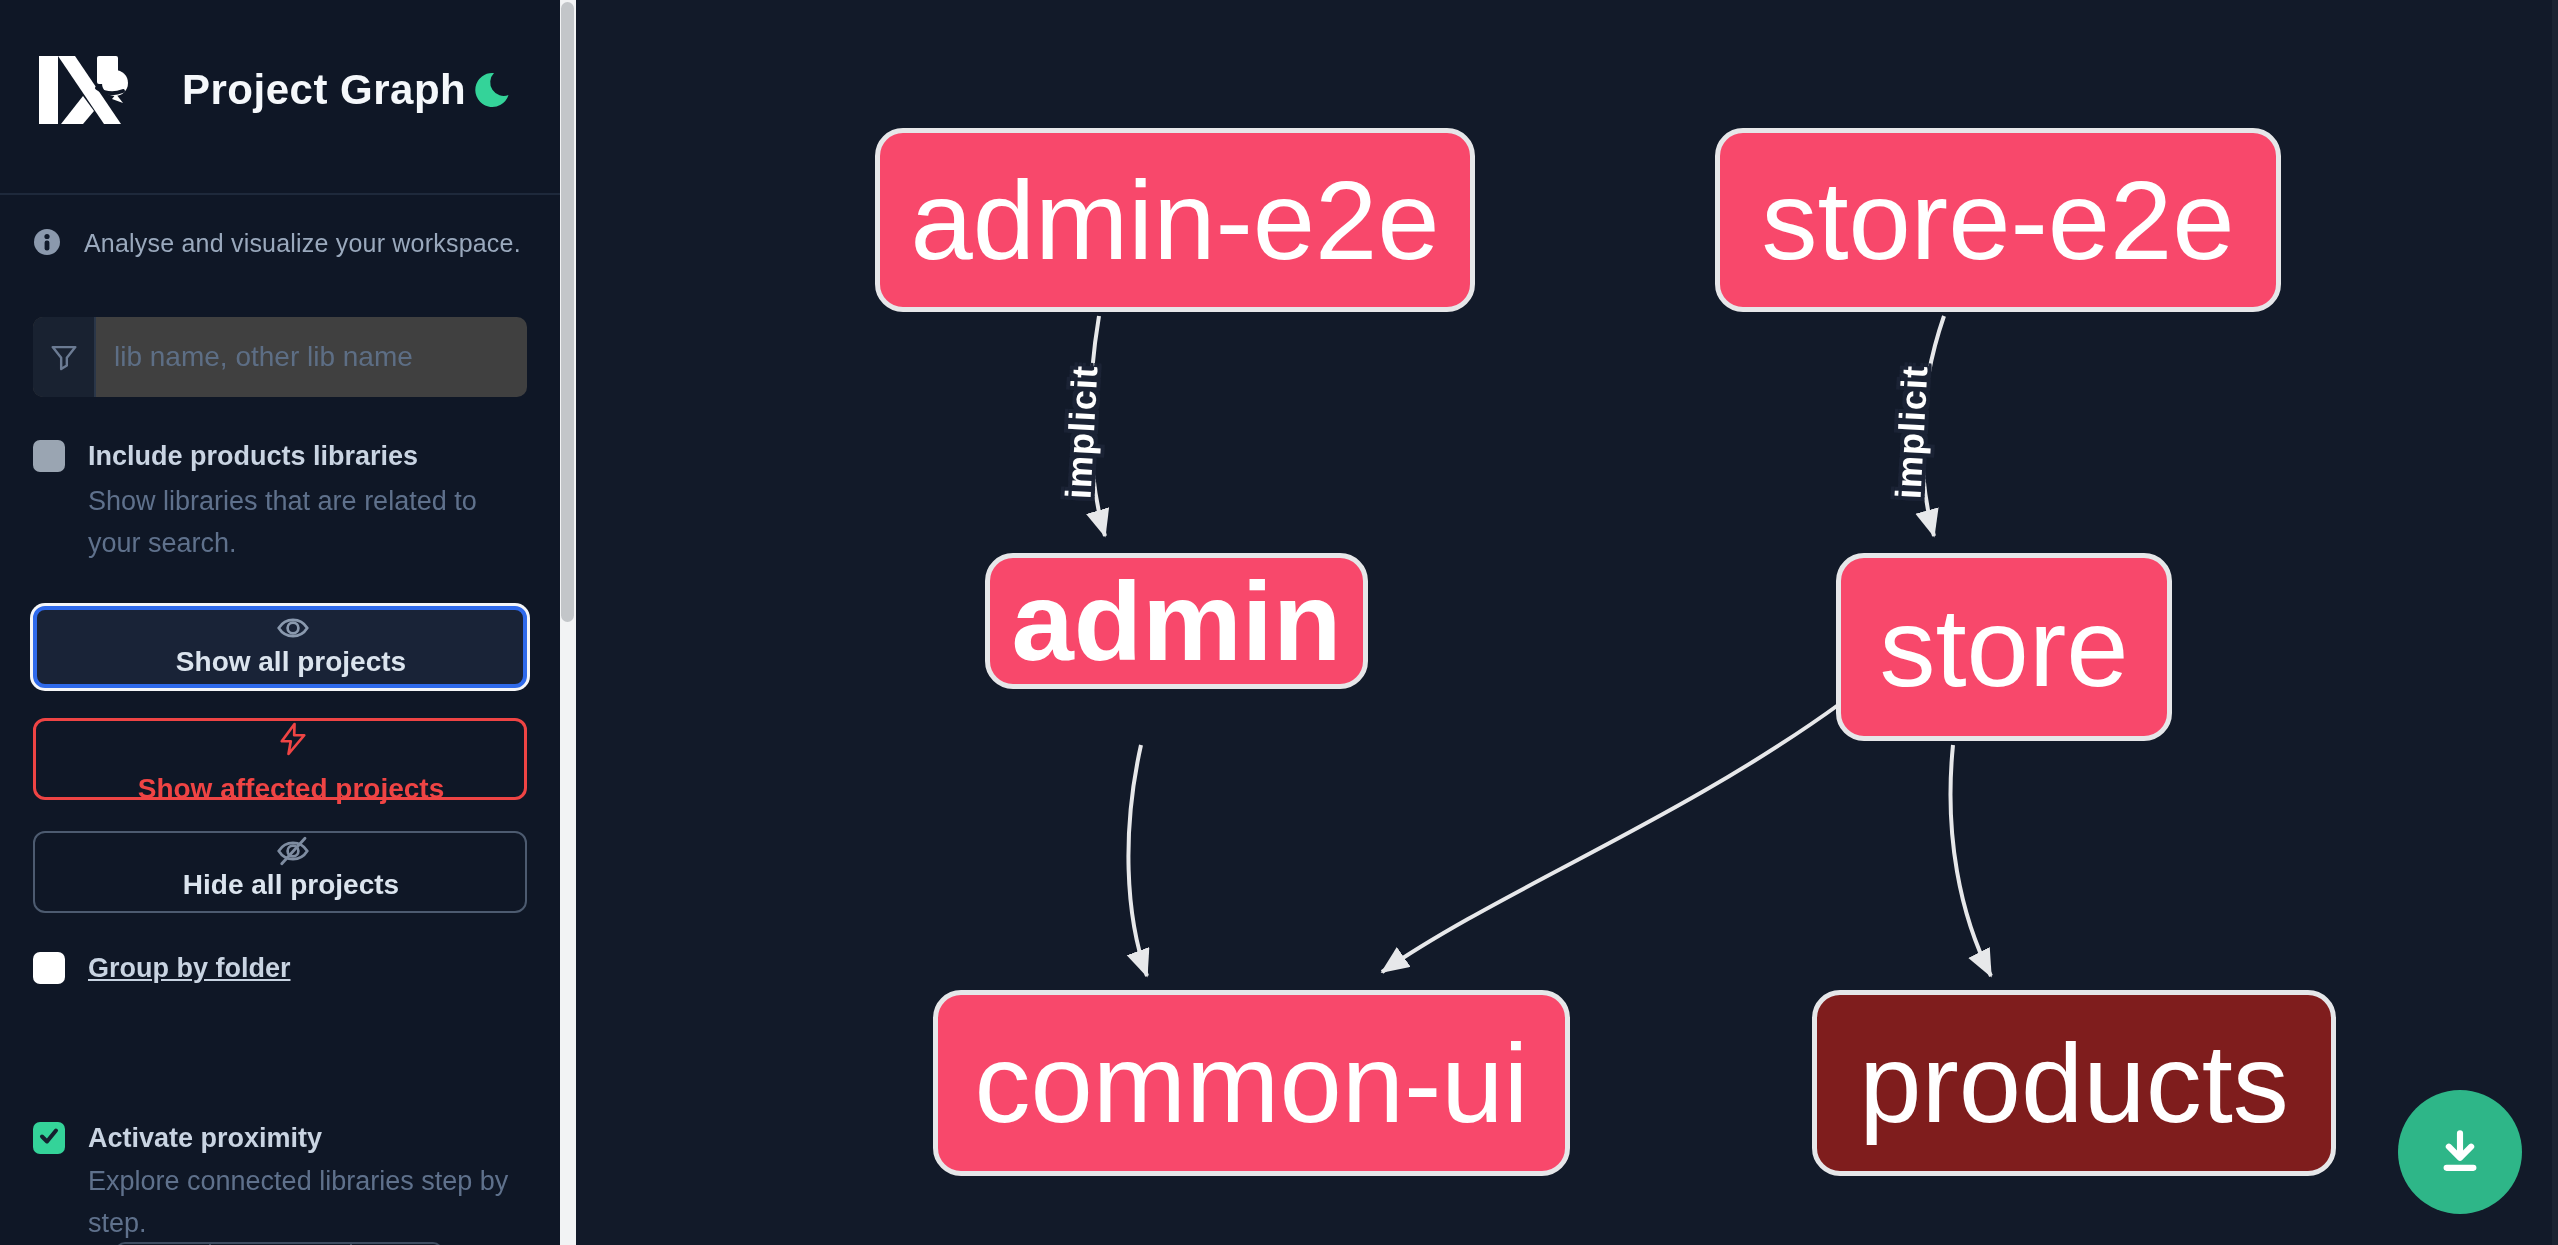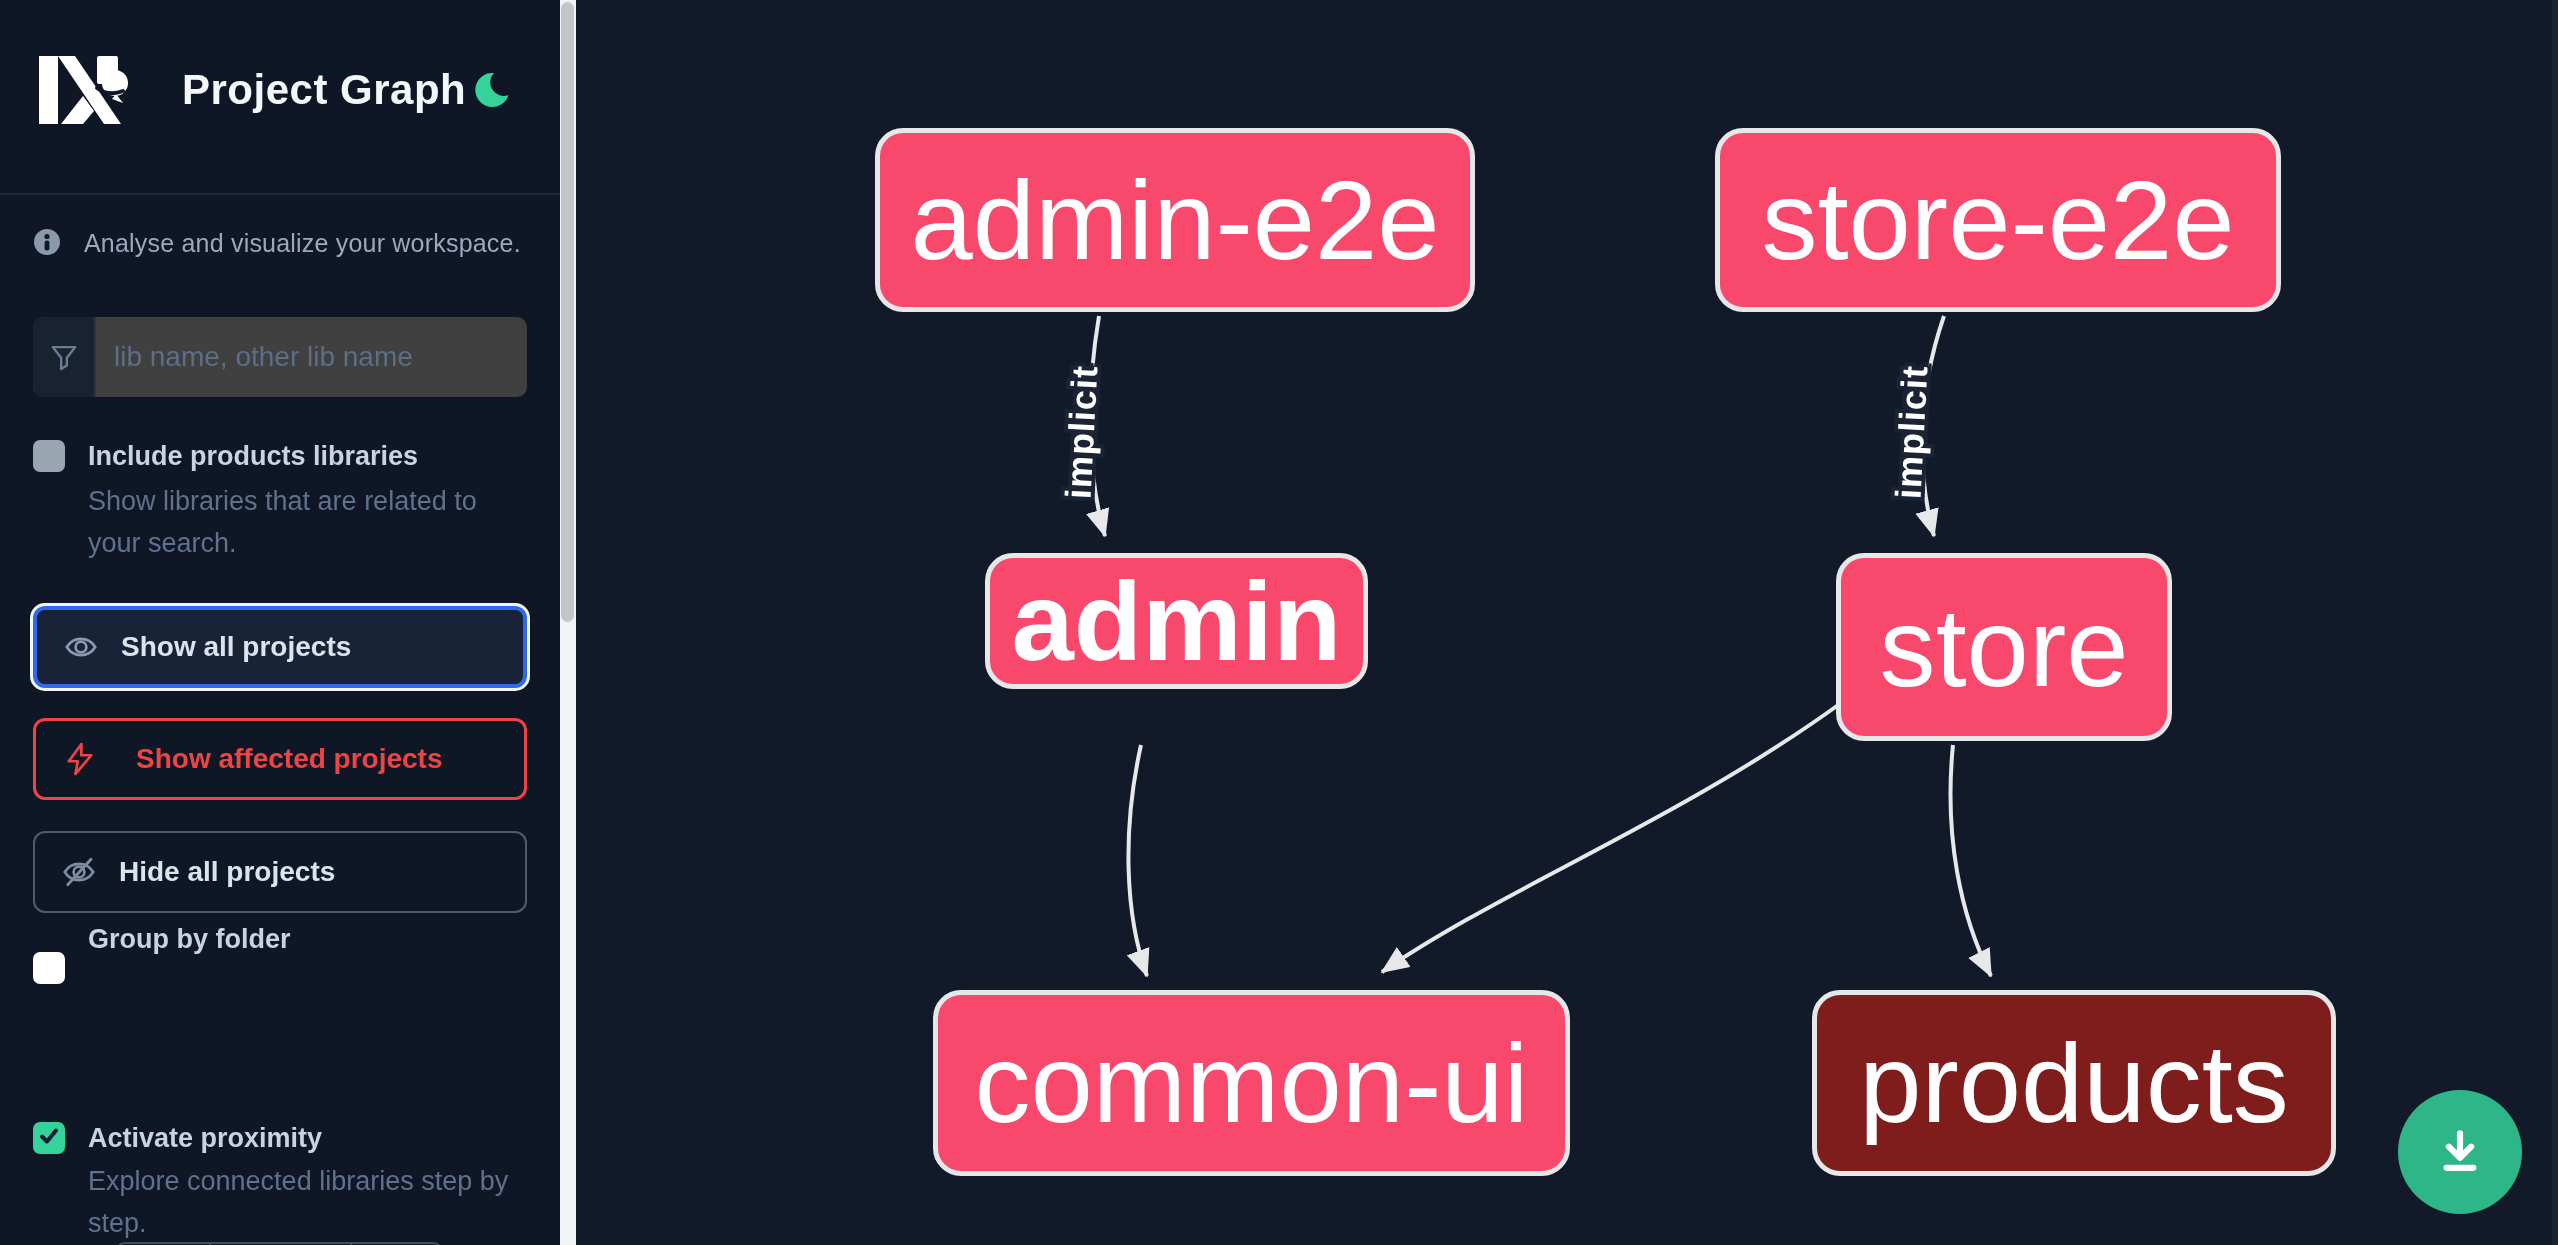--- a/index.html
+++ b/index.html
@@ -51,21 +51,21 @@
   .checkbox-box { position: absolute; left: 33px; width: 32px; height: 32px; border-radius: 7px; }
   .cb-disabled { background: #9aa5b2; }
   .cb-white { background: #ffffff; }
   .cb-green { background: #34d399; display: flex; align-items: center; justify-content: center; }
   .cb-label { position: absolute; left: 88px; font-size: 27px; font-weight: 700; color: #c9d4e2; }
   .cb-desc { position: absolute; left: 88px; font-size: 27px; font-weight: 400; color: #5f718c; line-height: 42px; }
 
   .sb-btn {
     position: absolute; left: 33px; width: 494px; height: 82px;
     border-radius: 12px; display: flex; align-items: center;
-    background: transparent; cursor: pointer;
+    background: transparent; cursor: pointer; flex-direction: column;
   }
   .sb-btn .btn-icon { margin-left: 26px; width: 36px; height: 36px; flex: none; }
   .sb-btn .btn-label { margin-left: 22px; font-size: 28px; font-weight: 600; color: #dbe4ee; }
   .btn-focused {
     top: 606px; height: 82px; background: #192337;
     border: 4px solid #2f6aeb; box-shadow: 0 0 0 3px #f5f6f8;
   }
   .btn-affected { top: 718px; border: 3px solid #ef4444; gap: 16px; }
   .btn-affected .btn-label { color: #ef4444; }
   .btn-hide { top: 831px; border: 2px solid #4d5b70; }
@@ -195,21 +195,21 @@
         <svg viewBox="0 0 24 24" width="36" height="36">
           <path d="M2.5 12 C7 4.8 17 4.8 21.5 12 C17 19.2 7 19.2 2.5 12 Z" fill="none" stroke="#7e8ca1" stroke-width="1.8"></path>
           <circle cx="12" cy="12" r="3.6" fill="none" stroke="#7e8ca1" stroke-width="1.8"></circle>
           <line x1="4.5" y1="20.5" x2="20" y2="3.5" stroke="#7e8ca1" stroke-width="1.9" stroke-linecap="round"></line>
         </svg>
       </span>
       <span class="btn-label">Hide all projects</span>
     </div>
 
     <div class="checkbox-box cb-white" style="top: 952px;"></div>
-    <div class="cb-label" style="top: 924px;">Group by folder</div>
+    <div class="cb-label" style="top: 953px; text-decoration: underline;">Group by folder</div>
 
     <div class="checkbox-box cb-green" style="top: 1122px;">
       <span>
         <svg viewBox="0 0 26 26" width="26" height="26">
           <polyline points="6,13.5 11,18.5 20,7.5" fill="none" stroke="#15202f" stroke-width="4" stroke-linecap="round" stroke-linejoin="round"></polyline>
         </svg>
       </span>
     </div>
     <div class="cb-label" style="top: 1123px;">Activate proximity</div>
     <div class="cb-desc" style="top: 1160px; width: 450px;">Explore connected libraries step by step.</div>

